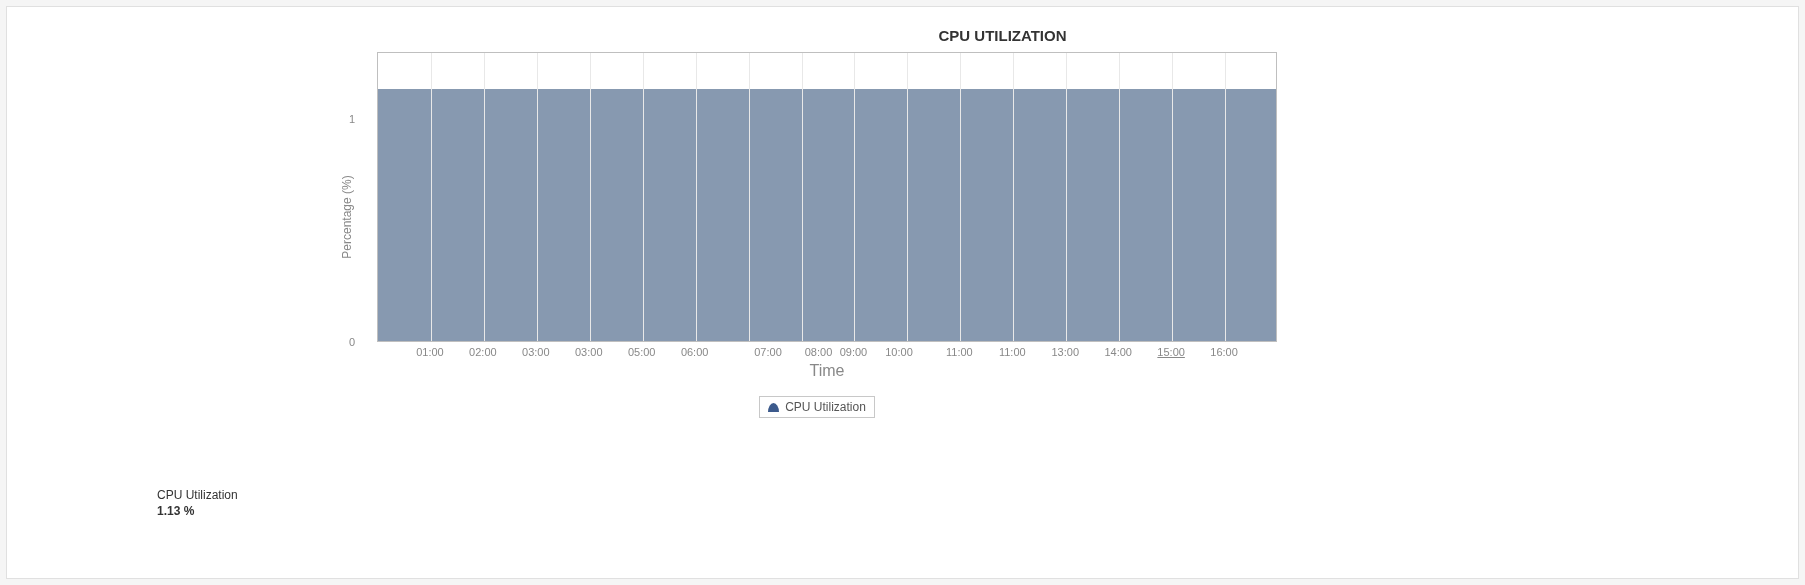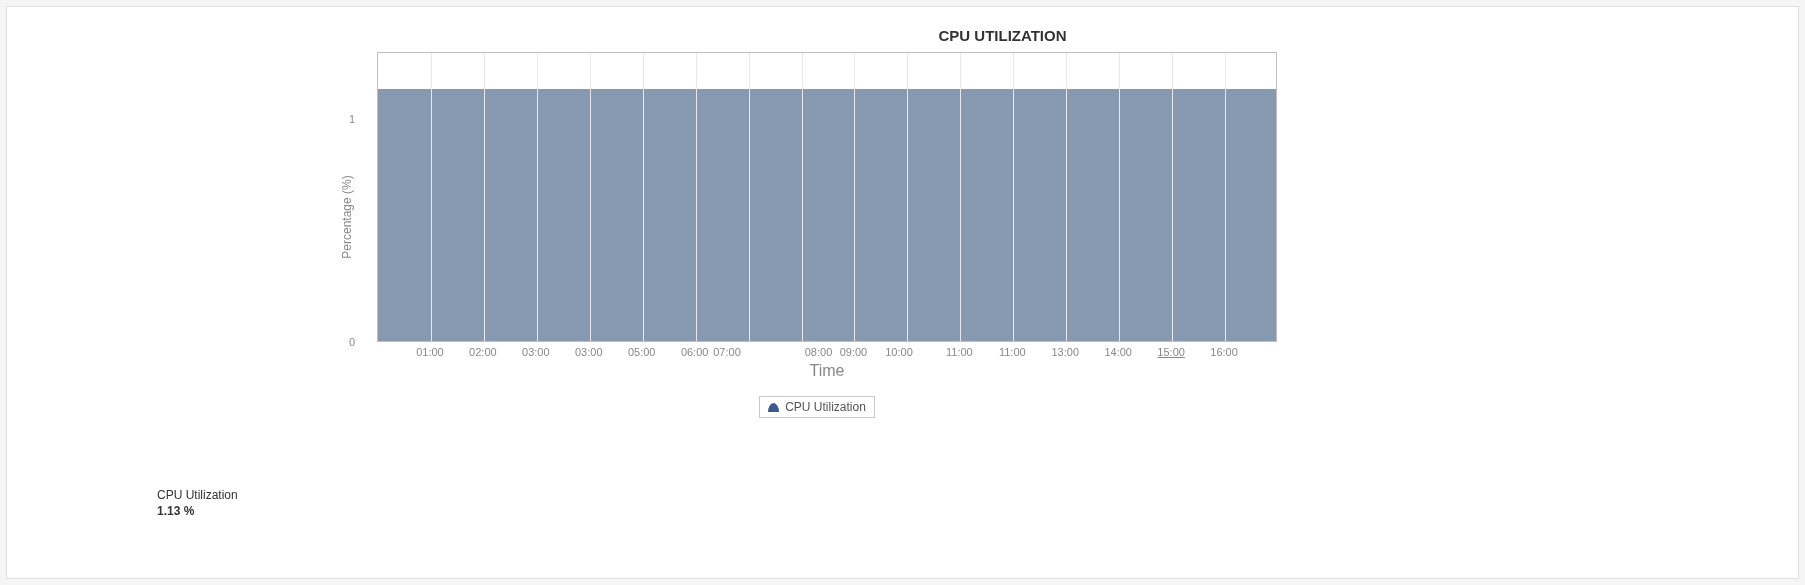--- a/index.html
+++ b/index.html
@@ -178,21 +178,21 @@
         <div class="grid-v" style="left: 847.059px;"></div>
       </div>
 
     <div class="x-ticks">
         <span class="x-tick" style="left: 52.9412px;">01:00</span>
         <span class="x-tick" style="left: 105.882px;">02:00</span>
         <span class="x-tick" style="left: 158.824px;">03:00</span>
         <span class="x-tick" style="left: 211.765px;">03:00</span>
         <span class="x-tick" style="left: 264.706px;">05:00</span>
         <span class="x-tick" style="left: 317.647px;">06:00</span>
-        <span class="x-tick" style="left: 350px;">07:00</span>
+        <span class="x-tick" style="left: 391px;">07:00</span>
         <span class="x-tick" style="left: 423.529px; padding-left: 36px;">08:00</span>
         <span class="x-tick" style="left: 476.471px;">09:00</span>
         <span class="x-tick" style="left: 522px;">10:00</span>
         <span class="x-tick" style="left: 582.353px;">11:00</span>
         <span class="x-tick" style="left: 635.294px;">11:00</span>
         <span class="x-tick" style="left: 688.235px;">13:00</span>
         <span class="x-tick" style="left: 741.176px;">14:00</span>
         <span class="x-tick" style="left: 794.118px; text-decoration: underline;">15:00</span>
         <span class="x-tick" style="left: 847.059px;">16:00</span>
       </div>

